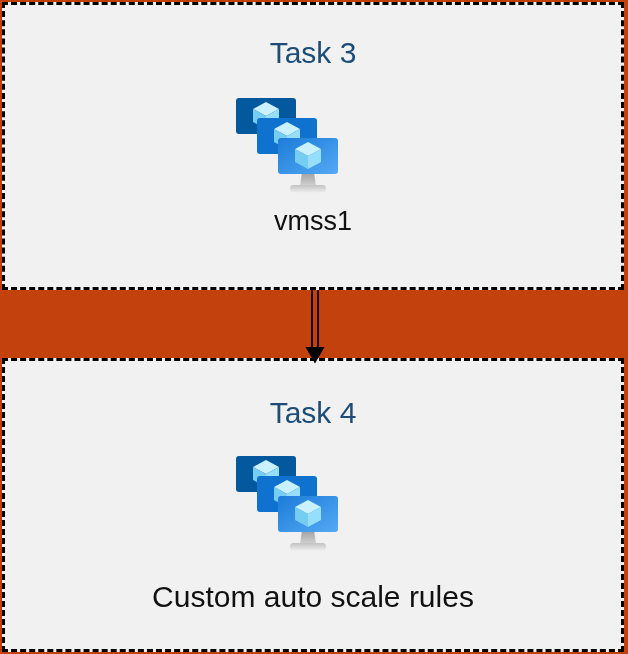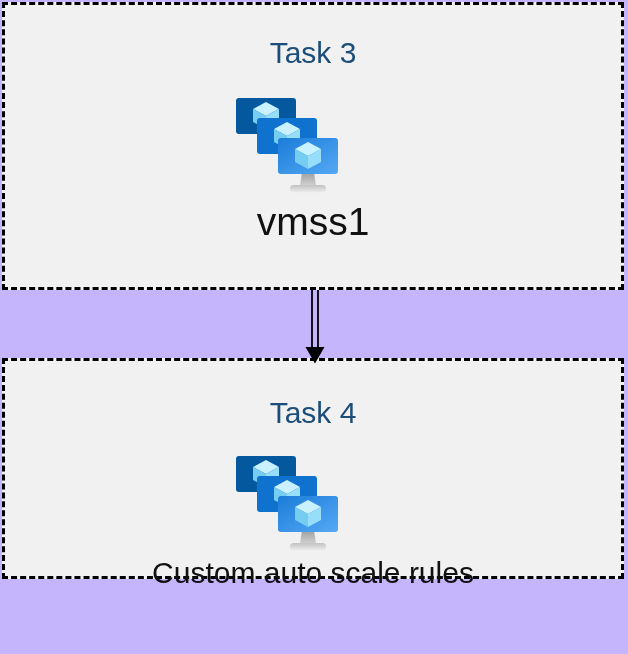--- a/index.html
+++ b/index.html
@@ -4,62 +4,62 @@
 <style>
   html, body {
     margin: 0;
     padding: 0;
     background: #ffffff;
   }
   .canvas {
     position: relative;
     width: 628px;
     height: 654px;
-    background: #c4b5fd;
+    background: #c2410c;
     font-family: "Liberation Sans", sans-serif;
     overflow: hidden;
   }
   .task-box {
     position: absolute;
     left: 2px;
     width: 622px;
     box-sizing: border-box;
     background: #f1f1f1;
     border: 3px dashed #000000;
     display: flex;
     flex-direction: column;
     align-items: center;
   }
   .task-box.box1 { top: 2px;   height: 288px; }
-  .task-box.box2 { top: 358px; height: 221px; }
+  .task-box.box2 { top: 358px; height: 294px; }
 
   .task-title {
     color: #1c4d78;
     font-size: 30px;
     line-height: 1.0;
     white-space: nowrap;
   }
   .box1 .task-title { margin-top: 33px; }
   .box2 .task-title { margin-top: 37px; }
 
   .vmss-icon-wrap {
     transform: translateX(-26px);
   }
   .box1 .vmss-icon-wrap { margin-top: 30px; }
   .box2 .vmss-icon-wrap { margin-top: 28px; }
 
   .box-label {
     color: #111111;
-    font-size: 39px;
+    font-size: 27px;
     line-height: 35px;
     text-align: center;
     white-space: nowrap;
   }
   .box1 .labels { margin-top: 7px; }
-  .box2 .labels { }
+  .box2 .labels { margin-top: 24px; }
   .box2 .box-label { font-size: 30px; }
 
   .flow-arrow {
     position: absolute;
     left: 295px;
     top: 290px;
     z-index: 5;
   }
 </style>
 </head>

